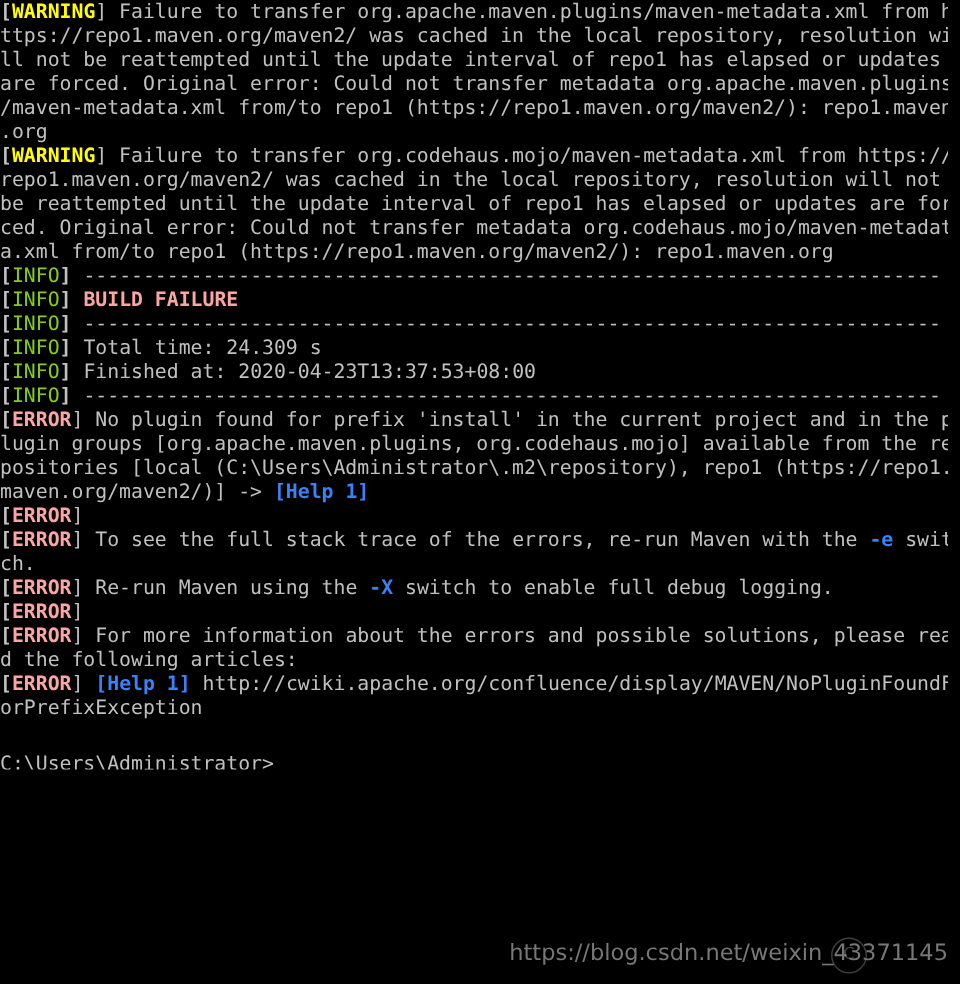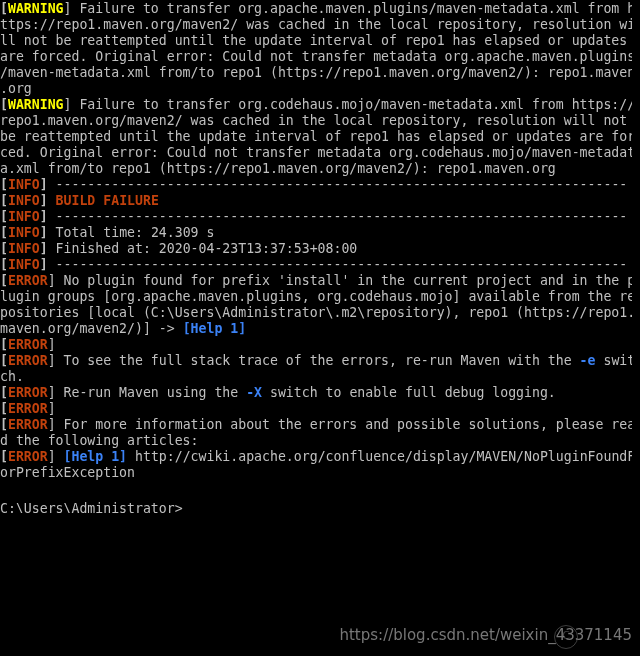--- a/index.html
+++ b/index.html
@@ -35,22 +35,22 @@
   .line {
     height: 16px;
     white-space: pre;
     overflow: hidden;
   }
 
   
   .c-white   { color: #c0c0c0; }
   .c-bwhite  { color: #3b82f6; font-weight: bold; }
   .c-yellow  { color: #ffff00; font-weight: bold; }
-  .c-blue    { color: #c2410c; font-weight: bold; }
-  .c-red     { color: #c2410c; font-weight: bold; }
+  .c-blue    { color: #84cc16; font-weight: normal; }
+  .c-red     { color: #fca5a5; font-weight: bold; }
   .c-bracket { color: #c0c0c0; font-weight: bold; }
   .cursor-wrap { display: inline-block; width: 8px; height: 16px; overflow: hidden; }
 
   #watermark {
     position: absolute;
     left: 0;
     top: 618px;
     width: 640px;
     height: 38px;
     pointer-events: none;

